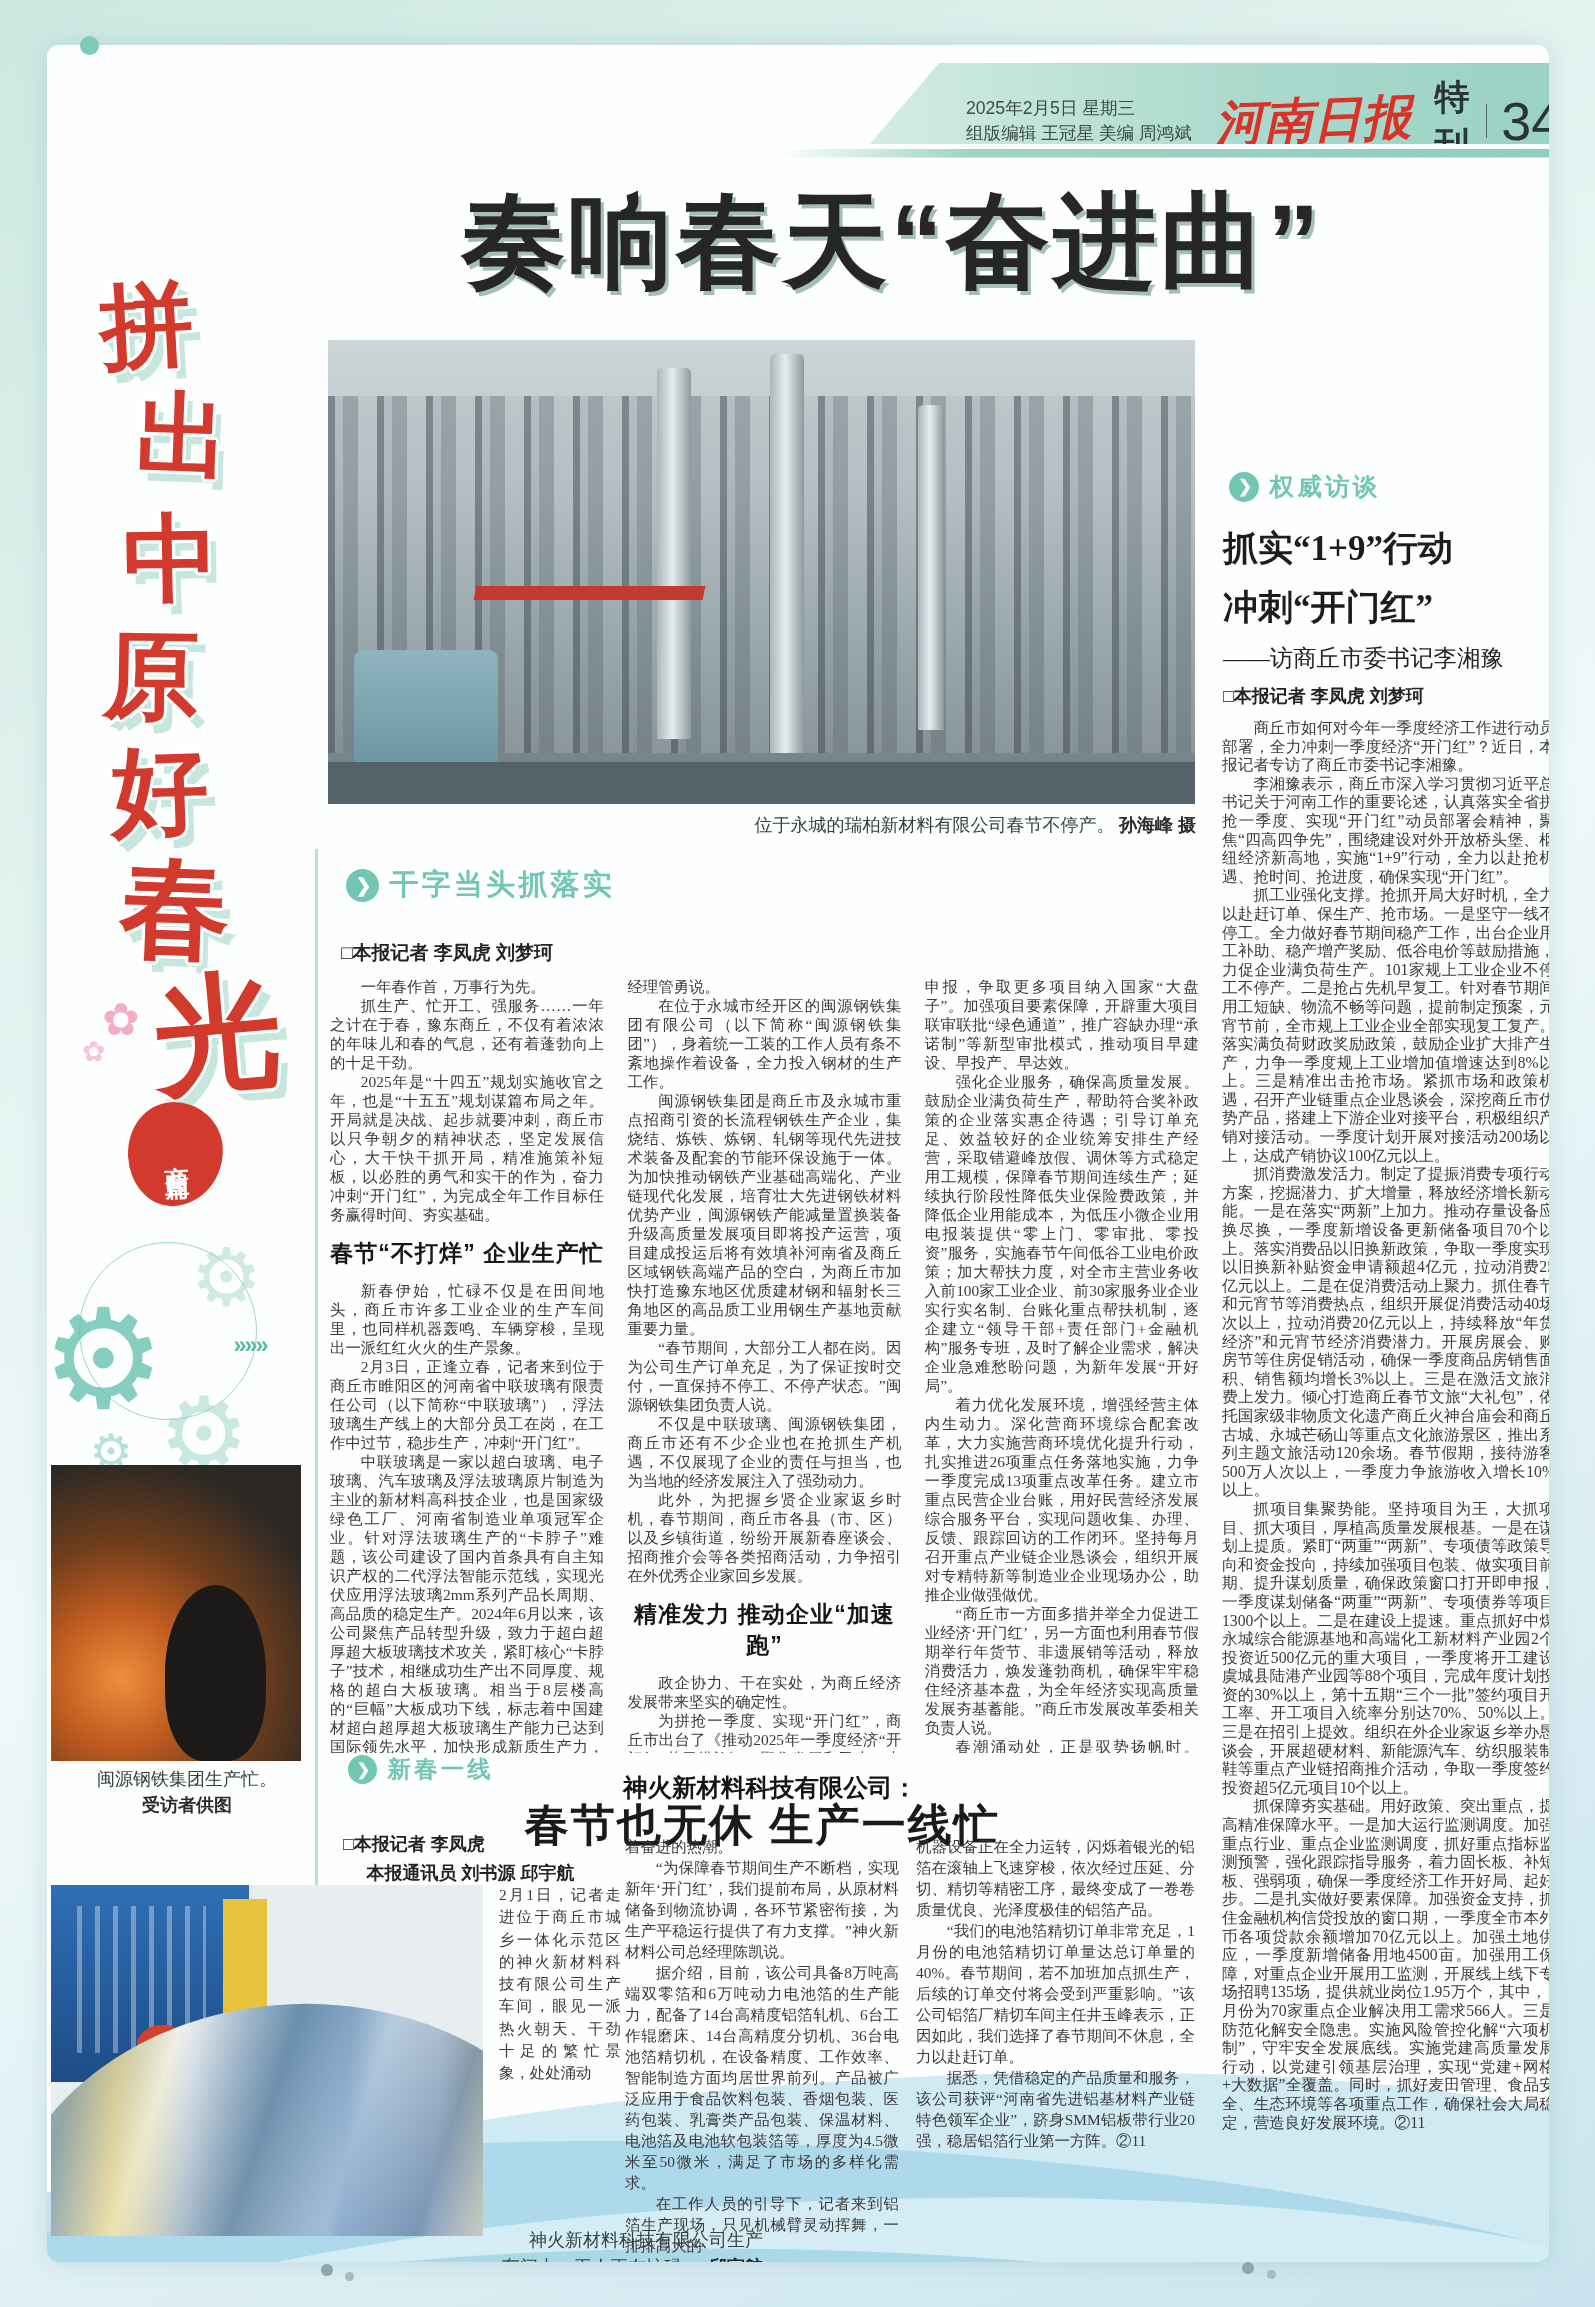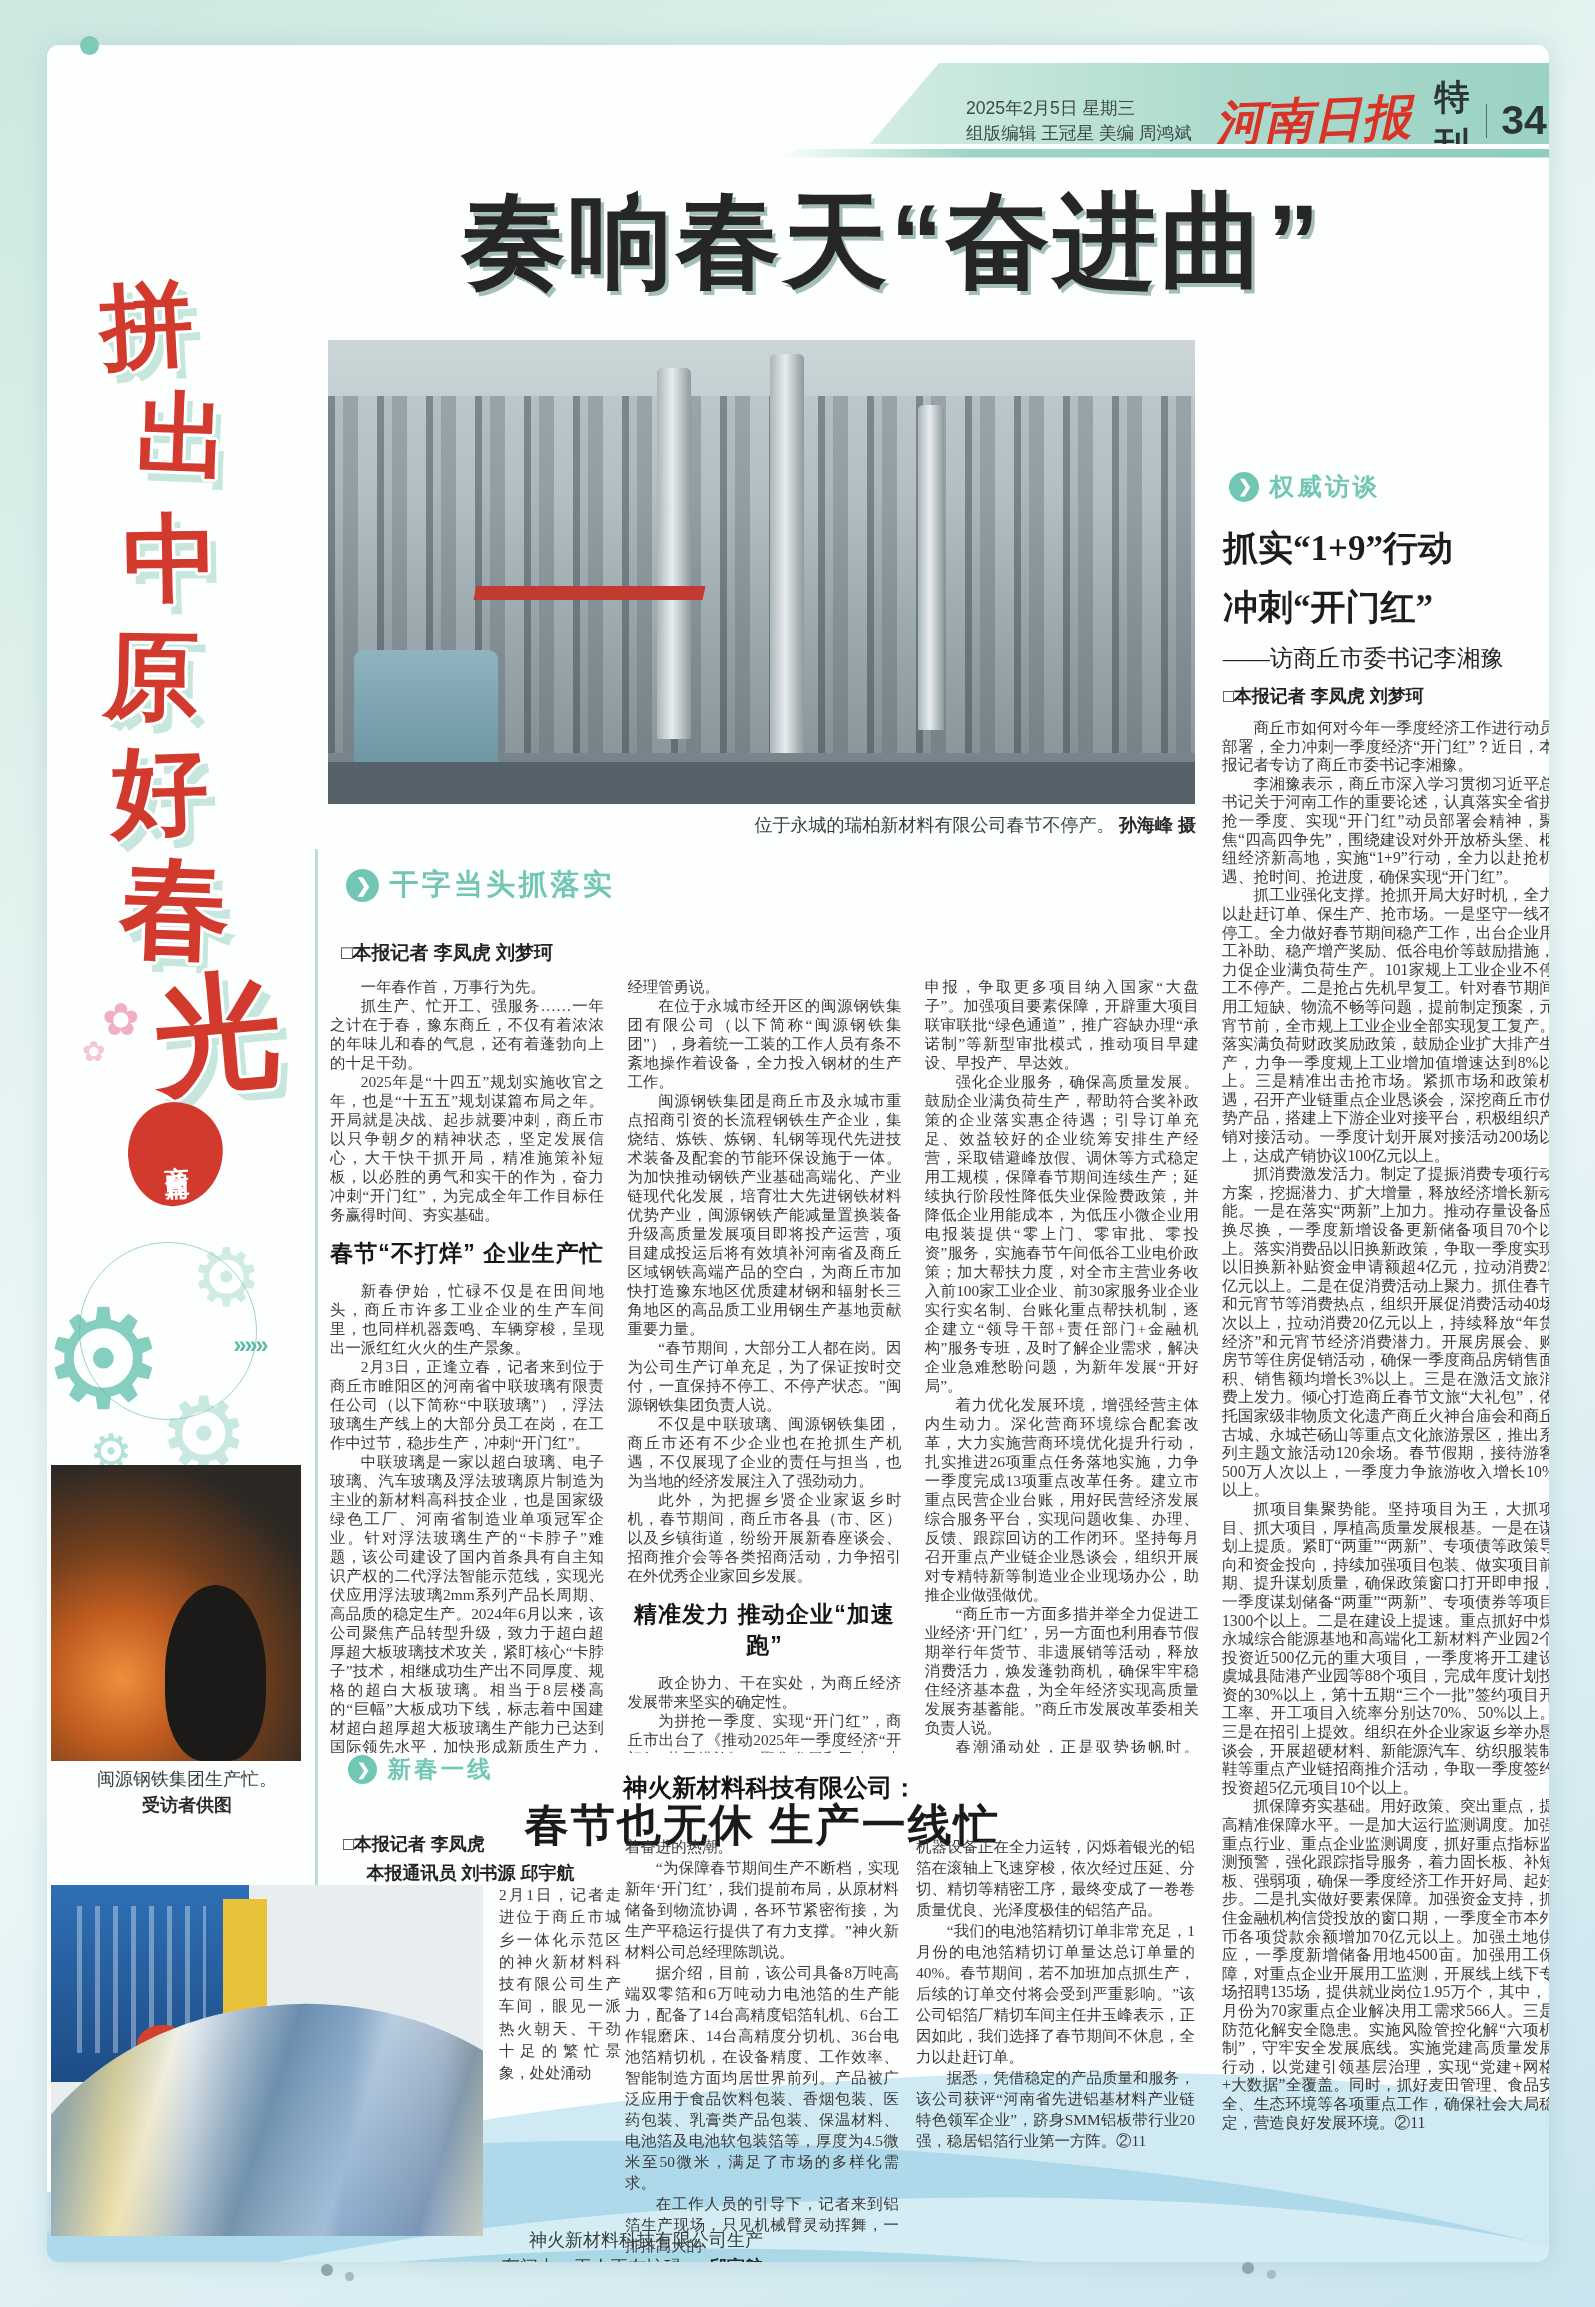--- a/index.html
+++ b/index.html
@@ -26,21 +26,21 @@
     position:absolute;left:823px;top:18px;width:679px;height:81px;
     background:linear-gradient(90deg,#d3ece4,#abdacd 55%,#9ad2c4);
     clip-path:polygon(69px 0,100% 0,100% 100%,0 100%);
   }
   .band-inner{display:flex;align-items:center;gap:23.4px;padding:10.6px 14px 0 96px;}
   .date-block{font-family:"Liberation Sans",sans-serif;font-size:17.6px;line-height:24.5px;color:#3d4a48;white-space:nowrap;}
   .paper-name{font-family:"Liberation Serif",serif;font-style:italic;font-weight:900;font-size:49px;color:#d93327;white-space:nowrap;transform:rotate(-2deg);}
   .edition-wrap{display:flex;align-items:center;gap:14px;font-family:"Liberation Sans",sans-serif;color:#2b3534;}
   .edition{font-size:35px;font-weight:900;letter-spacing:2.1px;}
   .edition-divider{width:1.6px;height:34px;background:#5b6b69;}
-  .page-number{font-size:41px;font-weight:700;}
+  .page-number{font-size:54px;font-weight:400;}
   .band-strip{
     position:absolute;left:728px;top:104px;width:774px;height:8.5px;
     background:linear-gradient(90deg,rgba(154,210,196,0),#9ed4c6 25%,#8fcdbf);
     clip-path:polygon(23.4px 0,100% 0,100% 100%,0 100%);
   }
   
   .main-headline{
     position:absolute;left:340px;top:128px;width:1010px;text-align:center;
     font-family:"Liberation Sans",sans-serif;font-weight:900;font-size:104px;letter-spacing:3.2px;
     color:#262626;text-shadow:3.2px 4.3px 0 #a3bdba;white-space:nowrap;

